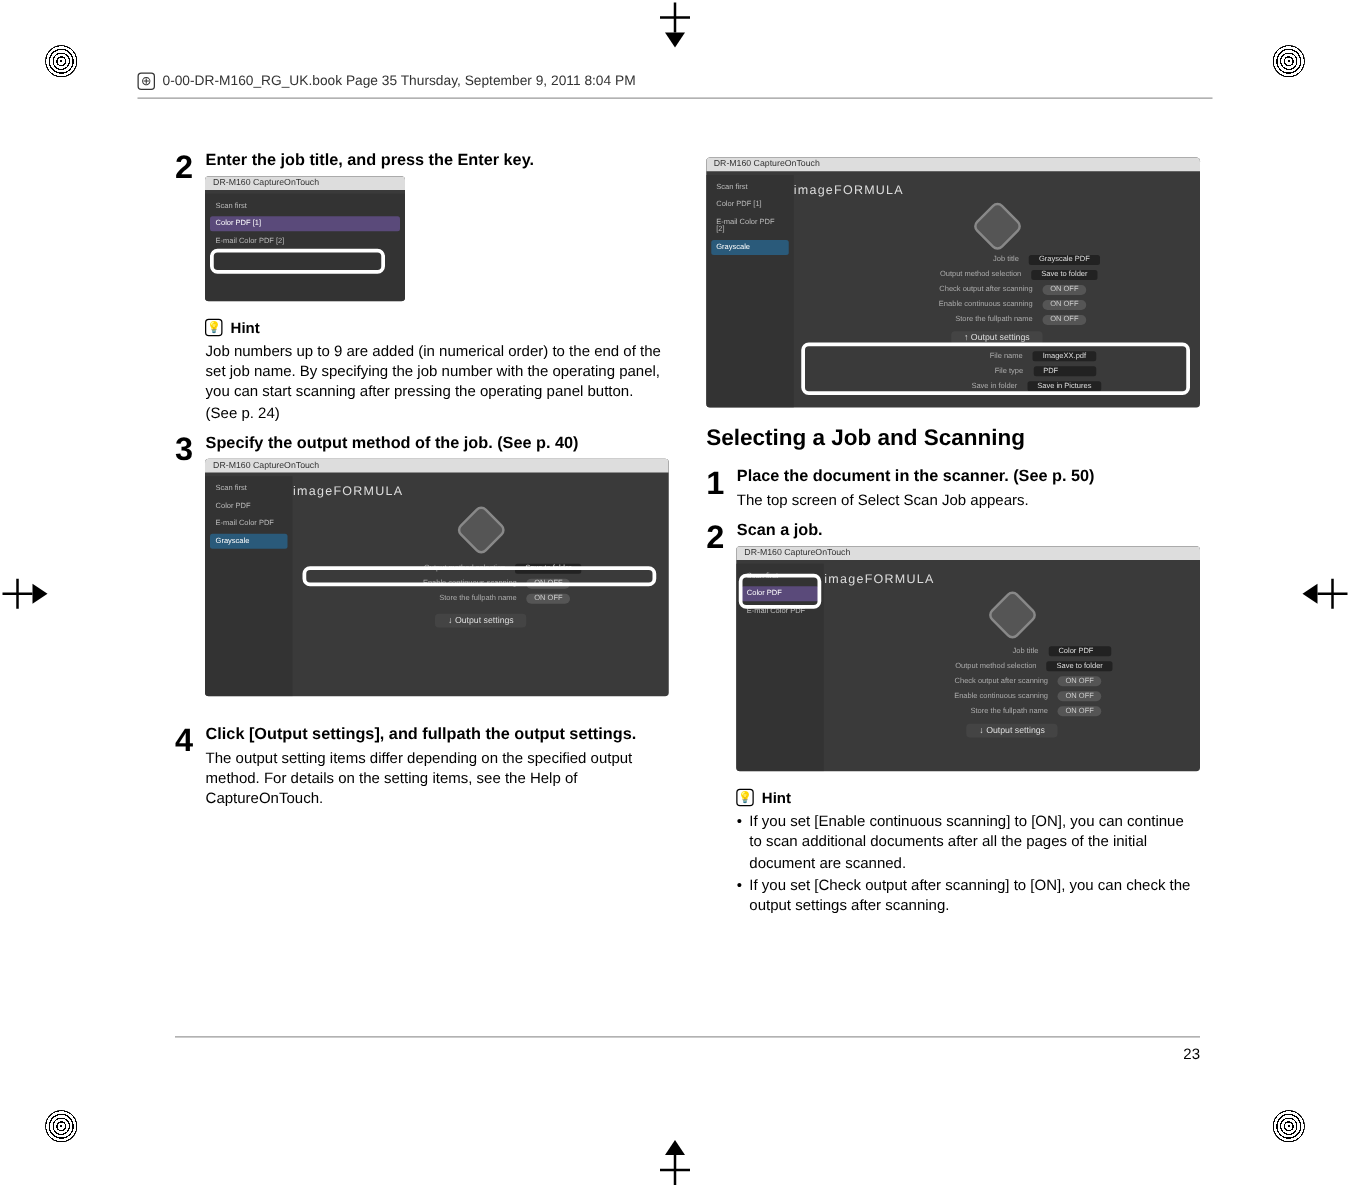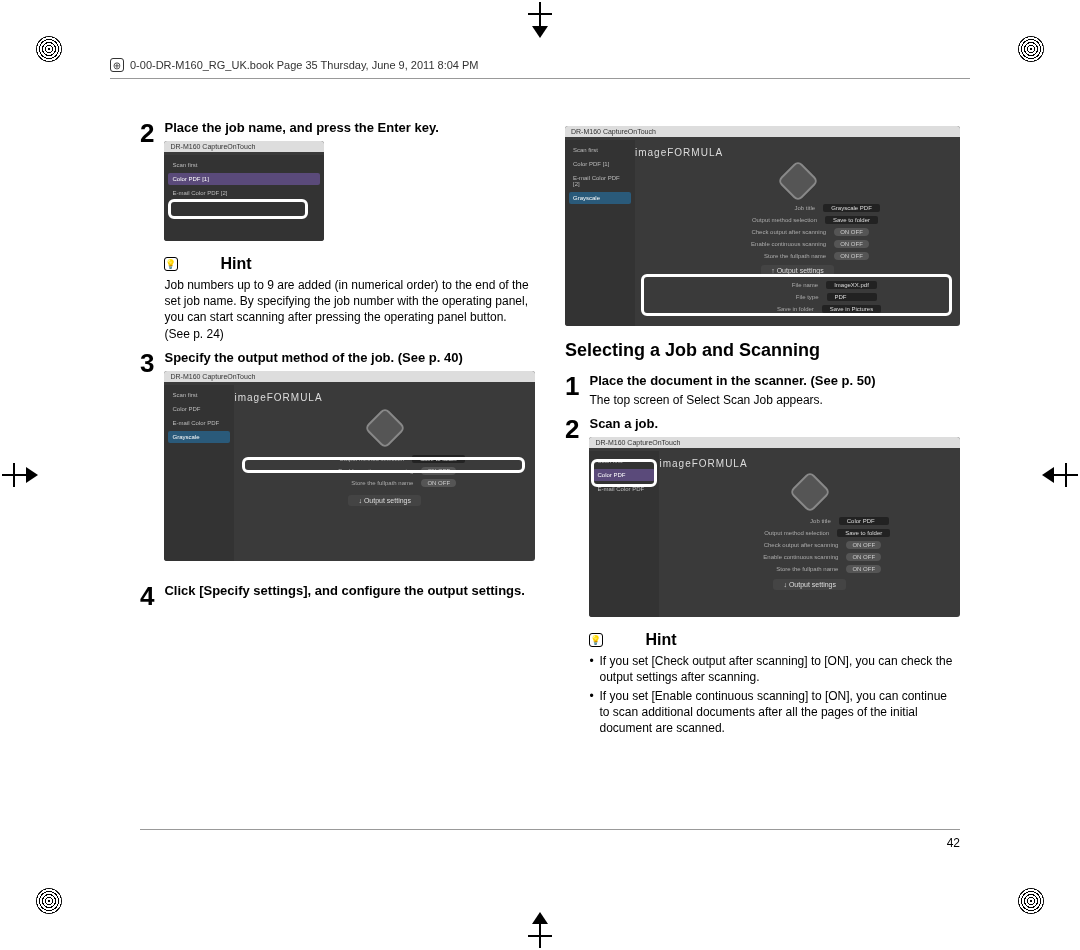--- a/index.html
+++ b/index.html
@@ -27,21 +27,21 @@
   .hrule{position:absolute;top:78px;left:110px;right:110px;height:1px;background:#999;}
   .page{position:absolute;top:120px;left:140px;right:120px;bottom:90px;display:flex;gap:30px;}
   .col{flex:1;min-width:0;}
   .step{display:flex;gap:10px;margin-bottom:8px;}
   .stepnum{font-size:26px;font-weight:bold;font-family:Arial;line-height:1;}
   .stepbody{flex:1;font-size:12px;}
   .stephead{font-weight:bold;font-size:13px;margin-bottom:4px;}
   .bodytext{font-size:12px;line-height:1.35;}
   .hint-row{display:flex;align-items:center;gap:6px;margin:8px 0 4px 0;}
   .hint-icon{width:14px;height:14px;border:1.5px solid #000;border-radius:3px;display:flex;align-items:center;justify-content:center;font-size:9px;}
-  .hint-label{font-weight:bold;font-size:16px;margin-left:36px;}
+  .hint-label{font-weight:bold;font-size:12px;}
   .section-title{font-size:18px;font-weight:bold;margin:10px 0 12px 0;font-family:Arial;}
   .footer-rule{position:absolute;bottom:120px;left:140px;right:120px;height:1px;background:#999;}
   .pagenum{position:absolute;bottom:100px;right:120px;font-size:12px;}
   
   .shot{background:#3a3a3a;border-radius:3px;overflow:hidden;margin:6px 0 14px 0;position:relative;font-size:7px;color:#ccc;}
   .shot .titlebar{background:#ddd;color:#333;padding:2px 6px;font-size:7px;}
   .shot .brand{text-align:left;padding:10px 0 6px 0;color:#ddd;font-size:10px;letter-spacing:1px;}
   .shot .sidebar{position:absolute;left:0;top:14px;bottom:0;width:70px;background:#333;padding:4px;}
   .sb-item{padding:3px 4px;border-radius:2px;margin-bottom:2px;font-size:6px;color:#bbb;}
   .sb-item.active{background:#5a4a7a;color:#fff;}
@@ -68,32 +68,32 @@
 <div class="cross cross-b"></div>
 <div class="cross cross-l"></div>
 <div class="cross cross-r"></div>
 <div class="arrow arrow-t"></div>
 <div class="arrow arrow-b"></div>
 <div class="arrow arrow-l"></div>
 <div class="arrow arrow-r"></div>
 
 <div class="header-line">
   <span class="hicon">⊕</span>
-  <span>0-00-DR-M160_RG_UK.book  Page 35  Thursday, June 9, 2011  8:04 PM</span>
+  <span>0-00-DR-M160_RG_UK.book  Page 35  Thursday, September 9, 2011  8:04 PM</span>
 </div>
 <div class="hrule"></div>
 
 <div class="page">
 
   <div class="col">
 
     <div class="step">
       <div class="stepnum">2</div>
       <div class="stepbody">
-        <div class="stephead">Place the job name, and press the Enter key.</div>
+        <div class="stephead">Enter the job title, and press the Enter key.</div>
 
         <div class="shot" style="width:160px;height:100px;">
           <div class="titlebar">DR-M160 CaptureOnTouch</div>
           <div class="sidebar" style="width:100%;">
             <div class="sb-item">Scan first</div>
             <div class="sb-item active">Color PDF    [1]</div>
             <div class="sb-item">E-mail Color PDF  [2]</div>
           </div>
           <div class="highlight-box" style="left:4px;top:58px;width:140px;height:20px;"></div>
         </div>
@@ -137,21 +137,22 @@
               </div>
             <div style="text-align:center;margin-top:6px;"><span class="btn">↓ Output settings</span></div>
           </div>
         </div>
       </div>
     </div>
 
     <div class="step">
       <div class="stepnum">4</div>
       <div class="stepbody">
-        <div class="stephead">Click [Specify settings], and configure the output settings.</div>
+        <div class="stephead">Click [Output settings], and fullpath the output settings.</div>
+        <div class="bodytext">The output setting items differ depending on the specified output method. For details on the setting items, see the Help of CaptureOnTouch.</div>
       </div>
     </div>
 
   </div>
 
   <div class="col">
 
     <div class="shot" style="height:200px;">
       <div class="titlebar">DR-M160 CaptureOnTouch</div>
       <div class="sidebar">
@@ -250,23 +251,23 @@
                 <span class="pill">ON   OFF</span>
               </div>
             <div style="text-align:center;margin-top:4px;"><span class="btn">↓ Output settings</span></div>
           </div>
         </div>
         <div class="hint-row">
           <span class="hint-icon">💡</span>
           <span class="hint-label">Hint</span>
         </div>
         <ul class="bullets">
+          <li>If you set [Enable continuous scanning] to [ON], you can continue to scan additional documents after all the pages of the initial document are scanned.</li>
           <li>If you set [Check output after scanning] to [ON], you can check the output settings after scanning.</li>
-          <li>If you set [Enable continuous scanning] to [ON], you can continue to scan additional documents after all the pages of the initial document are scanned.</li>
         </ul>
       </div>
     </div>
 
   </div>
 </div>
 
 <div class="footer-rule"></div>
-<div class="pagenum">42</div>
+<div class="pagenum">23</div>
 
 </body></html>

